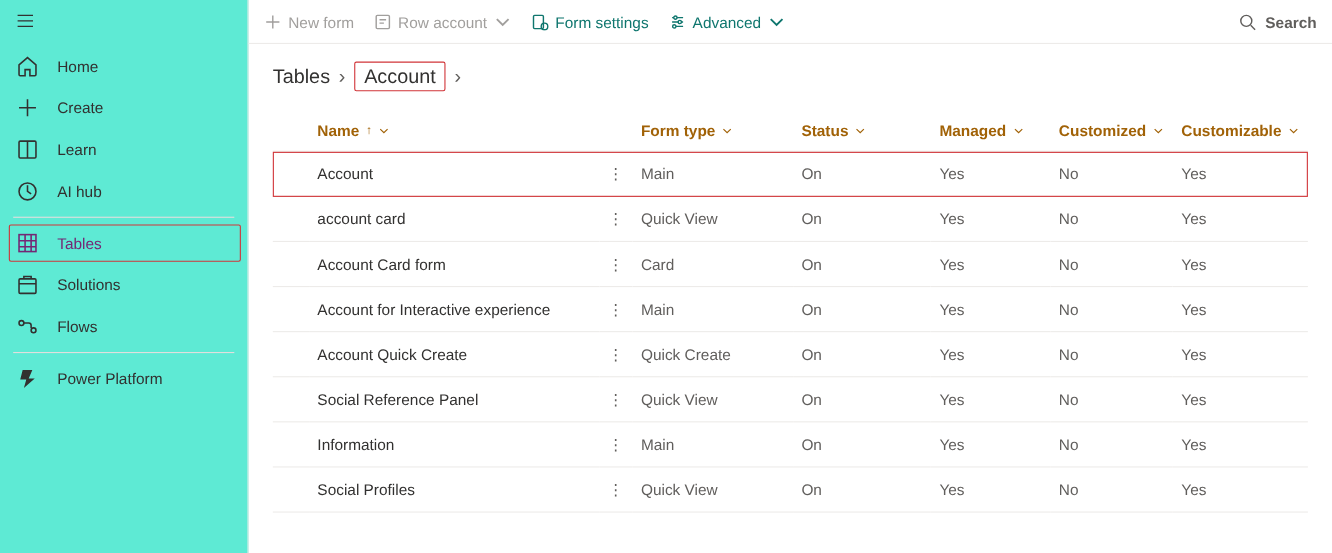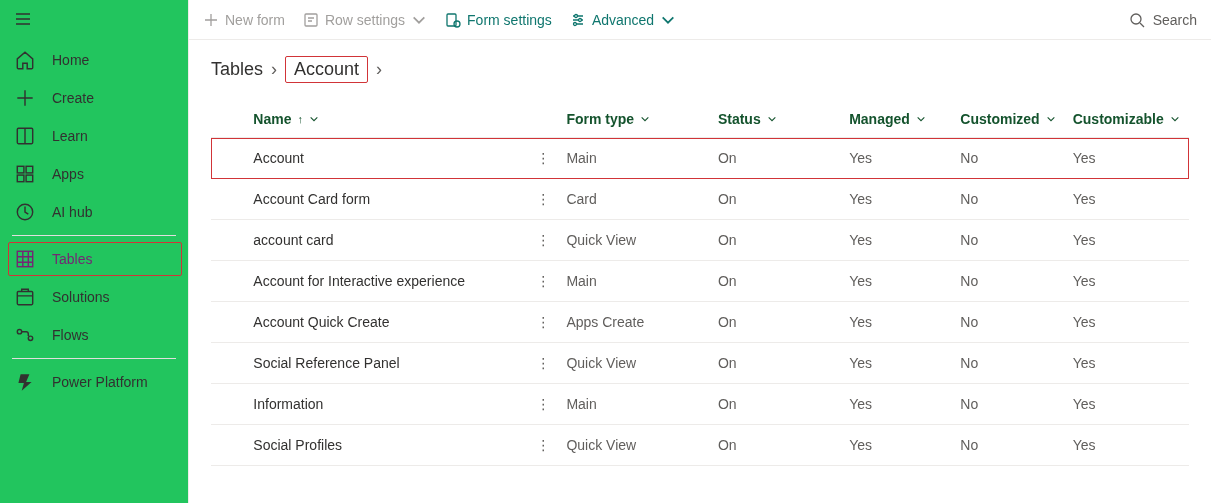--- a/index.html
+++ b/index.html
@@ -8,23 +8,23 @@
     font-size: 14px;
     color: #323130;
     background: #fff;
     width: 1211px;
     height: 503px;
     overflow: hidden;
     display: flex;
   }
   
   .sidebar {
-    width: 189px;
+    width: 226px;
     height: 100%;
-    background: #22c55e;
+    background: #5eead4;
     display: flex;
     flex-direction: column;
     border-right: 1px solid #edebe9;
   }
   .hamburger {
     padding: 10px 14px 6px 14px;
   }
   .hamburger svg { width: 18px; height: 18px; }
   .nav-list { padding: 4px 0; }
   .nav-item {
@@ -77,20 +77,21 @@
     gap: 6px;
     font-size: 14px;
     cursor: pointer;
     color: #0f766e;
   }
   .toolbar .tb-btn.disabled { color: #a19f9d; }
   .toolbar .spacer { flex: 1; }
   .toolbar .search {
     display: flex; align-items:center; gap:8px; color:#605e5c;
     cursor:pointer;
+    font-weight:bold;
   }
   .chev {
     width: 10px; height: 10px;
     display:inline-block;
   }
   .icon-sm { width:16px; height:16px; display:flex; align-items:center; justify-content:center; }
 
   .breadcrumb {
     display:flex; align-items:center; gap:8px;
     padding: 16px 22px 18px 22px;
@@ -112,21 +113,21 @@
     overflow:auto;
   }
   table {
     width: 100%;
     border-collapse: collapse;
   }
   thead th {
     text-align:center;
     font-weight:600;
     font-size:14px;
-    color:#14532d;
+    color:#a16207;
     padding: 10px 8px;
     border-bottom:1px solid #edebe9;
     white-space:nowrap;
   }
   thead th .hd {
     display:flex; align-items:center; gap:6px; cursor:pointer;
   }
   tbody td {
     padding: 12px 8px;
     border-bottom:1px solid #edebe9;
@@ -187,31 +188,20 @@
           <svg viewBox="0 0 20 20">
             <rect x="3" y="3" width="14" height="14" rx="1"></rect>
             <path d="M10 3v14"></path>
           </svg>
         </span>
       <span class="nav-label">Learn</span>
     </div>
     <div class="nav-item">
       <span class="icon">
           <svg viewBox="0 0 20 20">
-            <rect x="3" y="3" width="6" height="6"></rect>
-            <rect x="11" y="3" width="6" height="6"></rect>
-            <rect x="3" y="11" width="6" height="6"></rect>
-            <rect x="11" y="11" width="6" height="6"></rect>
-          </svg>
-        </span>
-      <span class="nav-label">Apps</span>
-    </div>
-    <div class="nav-item">
-      <span class="icon">
-          <svg viewBox="0 0 20 20">
             <circle cx="10" cy="10" r="7"></circle>
             <path d="M10 5v5l3 2"></path>
           </svg>
         </span>
       <span class="nav-label">AI hub</span>
     </div>
 
     <div class="nav-divider"></div>
 
     <div class="nav-item active">
@@ -267,21 +257,21 @@
         </span>
       <span>New form</span>
     </div>
     <div class="tb-btn disabled">
       <span class="icon-sm">
           <svg viewBox="0 0 16 16">
             <rect x="2" y="2" width="12" height="12" rx="1"></rect>
             <path d="M5 6h6M5 9h4"></path>
           </svg>
         </span>
-      <span>Row settings</span>
+      <span>Row account</span>
       <span class="icon-sm">
           <svg viewBox="0 0 12 12">
             <path d="M2 4l4 4 4-4"></path>
           </svg>
         </span>
     </div>
     <div class="tb-btn">
       <span class="icon-sm">
           <svg viewBox="0 0 16 16">
             <rect x="2" y="2" width="9" height="12" rx="1"></rect>
@@ -400,53 +390,53 @@
             <td class="name-cell">Account</td>
             <td class="row-menu">⋮</td>
             <td>Main</td>
             <td>On</td>
             <td>Yes</td>
             <td>No</td>
             <td>Yes</td>
           </tr>
           <tr>
             <td></td>
+            <td class="name-cell">account card</td>
+            <td class="row-menu">⋮</td>
+            <td>Quick View</td>
+            <td>On</td>
+            <td>Yes</td>
+            <td>No</td>
+            <td>Yes</td>
+          </tr>
+          <tr>
+            <td></td>
             <td class="name-cell">Account Card form</td>
             <td class="row-menu">⋮</td>
             <td>Card</td>
             <td>On</td>
             <td>Yes</td>
             <td>No</td>
             <td>Yes</td>
           </tr>
           <tr>
             <td></td>
-            <td class="name-cell">account card</td>
-            <td class="row-menu">⋮</td>
-            <td>Quick View</td>
-            <td>On</td>
-            <td>Yes</td>
-            <td>No</td>
-            <td>Yes</td>
-          </tr>
-          <tr>
-            <td></td>
             <td class="name-cell">Account for Interactive experience</td>
             <td class="row-menu">⋮</td>
             <td>Main</td>
             <td>On</td>
             <td>Yes</td>
             <td>No</td>
             <td>Yes</td>
           </tr>
           <tr>
             <td></td>
             <td class="name-cell">Account Quick Create</td>
             <td class="row-menu">⋮</td>
-            <td>Apps Create</td>
+            <td>Quick Create</td>
             <td>On</td>
             <td>Yes</td>
             <td>No</td>
             <td>Yes</td>
           </tr>
           <tr>
             <td></td>
             <td class="name-cell">Social Reference Panel</td>
             <td class="row-menu">⋮</td>
             <td>Quick View</td>

